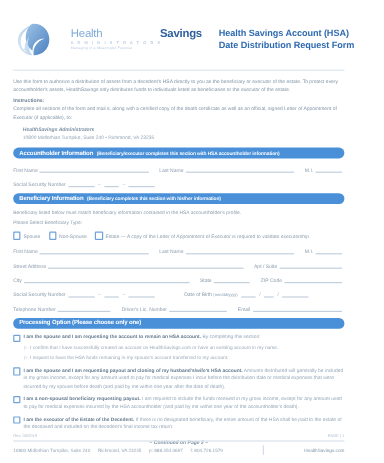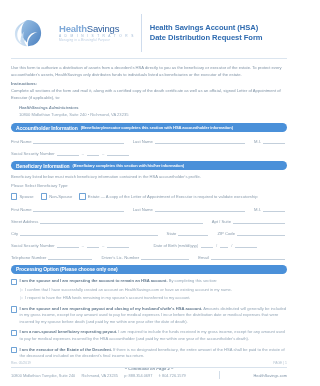--- a/index.html
+++ b/index.html
@@ -11,22 +11,22 @@
     -webkit-font-smoothing:antialiased;
   }
   .page{position:relative;width:298px;height:386px;box-sizing:border-box;padding:0 11px;}
 
   
   .hdr{display:flex;align-items:center;padding-top:12px;height:42px;}
   .logo-wrap{width:46px;height:34px;position:relative;flex:none;}
   .logo-mark{position:absolute;left:2px;top:2px;width:30px;height:30px;}
   .brand{margin-left:2px;line-height:1;}
   .brand-top{font-size:9.5px;font-weight:700;letter-spacing:-.2px;white-space:nowrap;}
-  .brand-top .lt{color:#7fa9d8;font-weight:700;text-align:right;}
-  .brand-top .dk{color:#2f5f9e;font-weight:400;}
+  .brand-top .lt{color:#7fa9d8;font-weight:400;text-align:right;}
+  .brand-top .dk{color:#2f5f9e;font-weight:700;margin-left:48px;}
   .brand-sub{font-size:3.2px;letter-spacing:1.35px;color:#9bb6d4;margin-top:1.5px;}
   .brand-tag{font-size:2.9px;color:#b9cbe0;font-style:italic;margin-top:1.5px;letter-spacing:.2px;}
   .vrule{width:1px;align-self:stretch;background:#cfdced;margin:2px 8px 2px 6px;}
   .title-block{line-height:1.32;}
   .title-block div{font-size:7.6px;font-weight:700;color:#2f6bb0;letter-spacing:-.05px;white-space:nowrap;}
 
   .hr-top{height:1px;background:#dbe5ef;margin:4px 0 6px;}
 
   
   .intro{font-size:4.15px;line-height:1.62;color:#8194a6;}

